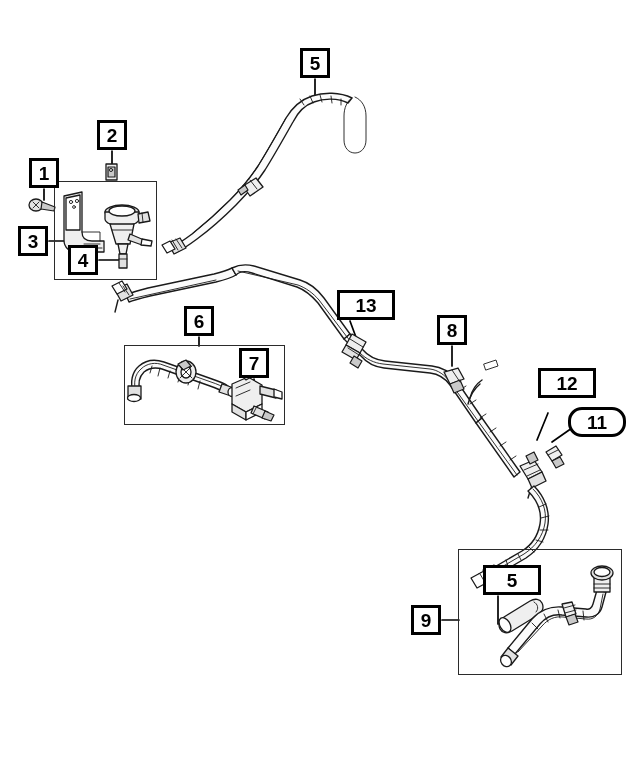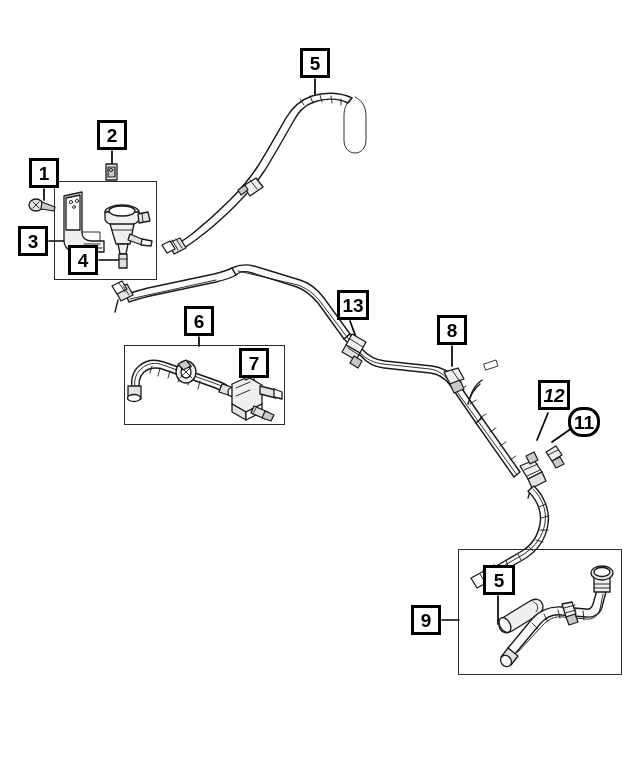--- a/index.html
+++ b/index.html
@@ -34,21 +34,21 @@
     align-items: center;
     justify-content: center;
     font-family: "Liberation Sans", sans-serif;
     font-size: 19px;
     font-weight: bold;
     color: #000000;
     line-height: 1;
     z-index: 20;
   }
   .callout.wide {
-    width: 32px;
+    width: 58px;
   }
   .detail-box {
     position: absolute;
     border: 1.6px solid #2b2b2b;
     background: transparent;
     box-sizing: border-box;
     z-index: 5;
   }
 </style>
 </head>
@@ -336,20 +336,20 @@
   </div>
   <div class="callout" style="left:411px; top:605px;">
     <span>9</span>
   </div>
   <div class="callout wide" style="left:483px; top:565px;">
     <span>5</span>
   </div>
   <div class="callout wide" style="left:568px; top:407px;border-radius:14px;">
     <span>11</span>
   </div>
-  <div class="callout wide" style="left:538px; top:380px;font-style:italic;">
+  <div class="callout wide" style="left:538px; top:368px;">
     <span>12</span>
   </div>
   <div class="callout wide" style="left:337px; top:290px;">
     <span>13</span>
   </div>
 
 </div>
 
 </body></html>

